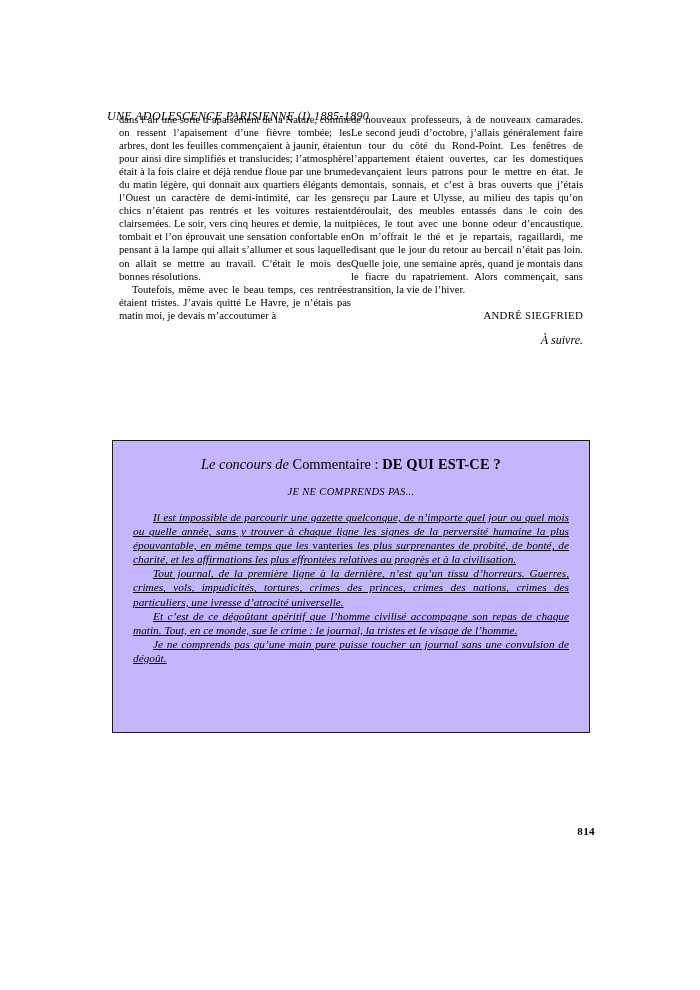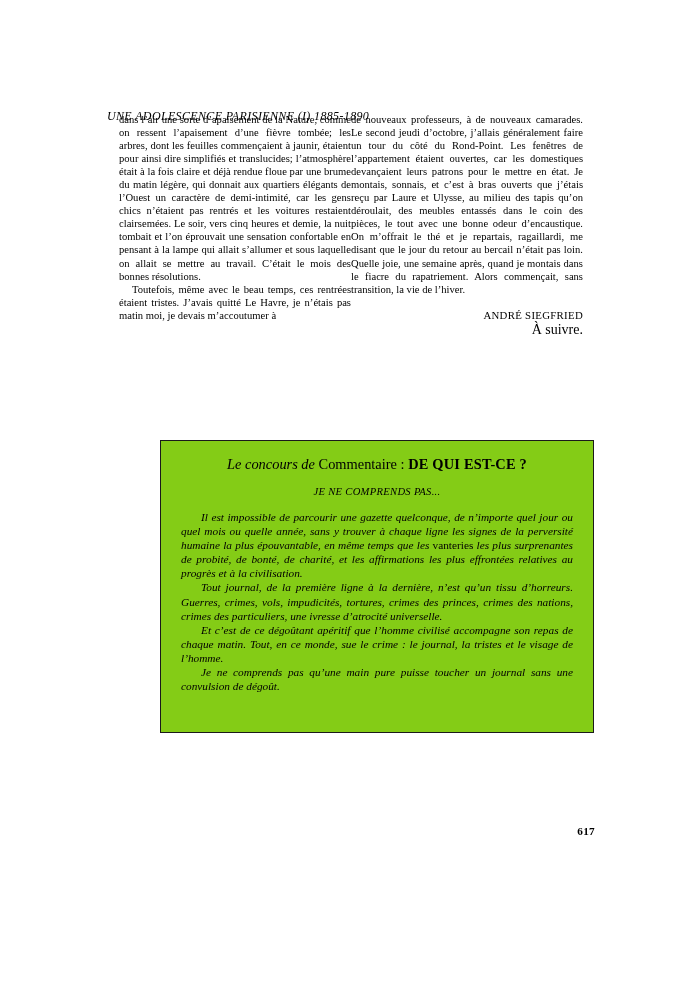--- a/index.html
+++ b/index.html
@@ -64,36 +64,36 @@
   }
   .signature {
     margin-top: 13px;
     text-align: right;
     font-size: 10.8px;
     line-height: 13.2px;
     letter-spacing: 0.3px;
   }
   .signature .asuivre {
     display: block;
-    font-size: 14px;
+    font-style: italic;
+    font-size: 12px;
     letter-spacing: 0;
-    margin-top: 1px;
+    margin-top: 12px;
   }
 
   
   .box {
     position: absolute;
     left: 112px;
     top: 440px;
-    width: 434px;
+    width: 478px;
     height: 293px;
     border: 1.6px solid #1a1a1a;
     box-sizing: border-box;
-    background: #84cc16;
-    margin-left: 48px;
+    background: #c4b5fd;
   }
   .box-inner {
     padding: 14px 16px 0 16px;
   }
   .box-title {
     text-align: center;
     font-size: 14.4px;
     line-height: 18px;
     margin-bottom: 13px;
     white-space: nowrap;
@@ -119,20 +119,21 @@
     font-style: italic;
     font-size: 11.3px;
     line-height: 14.1px;
     text-align: justify;
     text-justify: inter-word;
     padding: 0 4px;
   }
   .quote p {
     margin: 0;
     text-indent: 20px;
+    text-decoration: underline;
   }
   .quote .roman {
     font-style: normal;
   }
   .box-footer {
     margin-top: 14px;
     text-align: center;
     font-weight: bold;
     font-size: 13.1px;
     line-height: 17px;
@@ -192,15 +193,15 @@
         </p>
         <p>Tout journal, de la première ligne à la dernière, n’est qu’un tissu d’horreurs. Guerres, crimes, vols, impudicités, tortures, crimes des princes, crimes des nations, crimes des particuliers, une ivresse d’atrocité universelle.</p>
         <p>Et c’est de ce dégoûtant apéritif que l’homme civilisé accompagne son repas de chaque matin. Tout, en ce monde, sue le crime : le journal, la tristes et le visage de l’homme.</p>
         <p>Je ne comprends pas qu’une main pure puisse toucher un journal sans une convulsion de dégoût.</p>
       </div>
 
 
     </div>
   </div>
 
-  <div class="folio">617</div>
+  <div class="folio">814</div>
 
 </div>
 
 </body></html>

